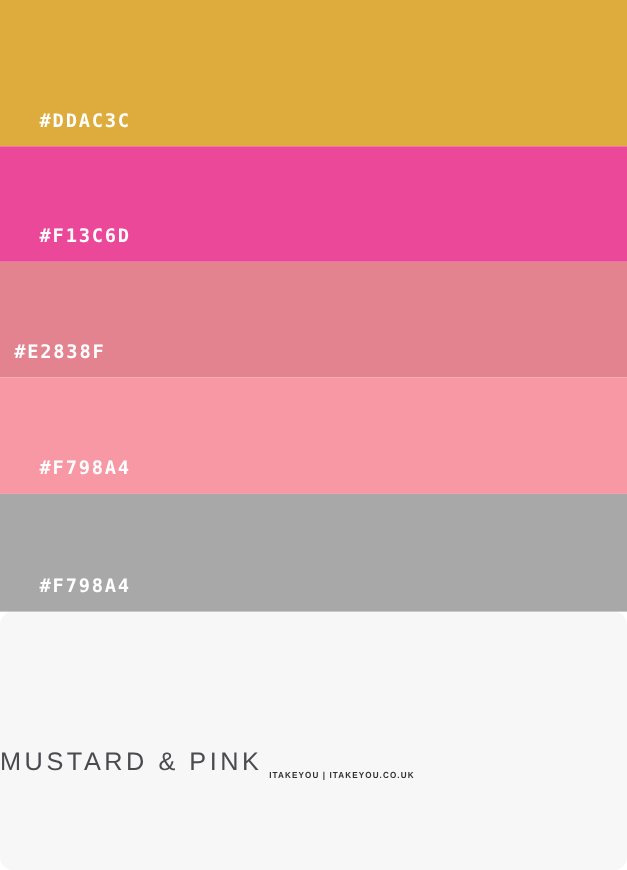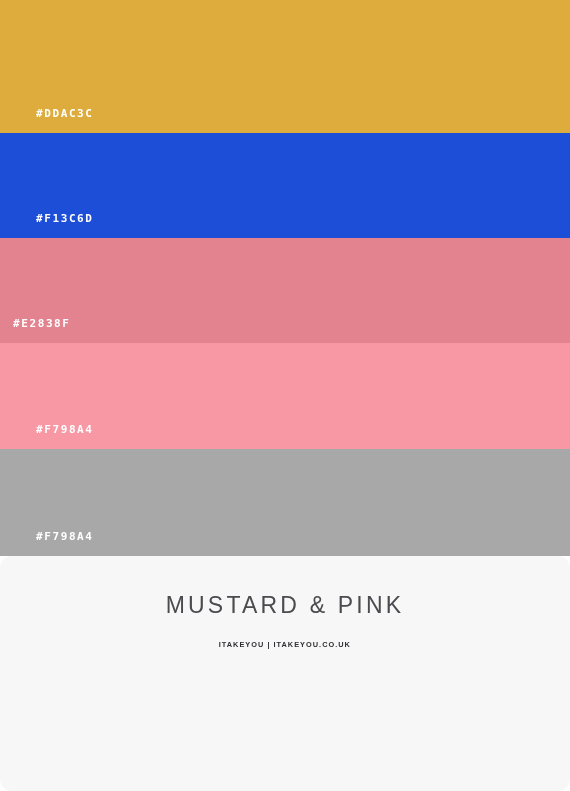--- a/index.html
+++ b/index.html
@@ -32,35 +32,35 @@
     flex: 0 0 auto;
     display: flex;
     align-items: flex-end;
   }
 
   .swatch-label {
     display: block;
     padding-left: 36px;
     padding-bottom: 14px;
     font-family: "DejaVu Sans Mono", "Liberation Mono", monospace;
-    font-size: 11px;
+    font-size: 17px;
     font-weight: 700;
     letter-spacing: 1.6px;
     color: #ffffff;
     line-height: 1;
     white-space: nowrap;
   }
 
   
   .footer {
     flex: 1 1 auto;
     width: 100%;
     background: #f7f7f7;
     display: flex;
-    flex-direction: column;
+    flex-direction: row;
     align-items: center;
     justify-content: flex-start;
     padding-top: 38px;
     border-radius: 12px;
   }
 
   .footer-title {
     font-family: "Liberation Sans", sans-serif;
     font-weight: 300;
     font-size: 23px;
@@ -85,21 +85,21 @@
 </head>
 <body>
 
 <div class="palette">
 
   <div class="swatch" style="background: rgb(221, 172, 60); height: 133px;">
     <span class="swatch-label" style="color: rgb(255, 255, 255);">#DDAC3C</span>
   </div>
 
 
-  <div class="swatch" style="background: #1d4ed8; height: 105px;">
+  <div class="swatch" style="background: #ec4899; height: 105px;">
     <span class="swatch-label" style="color: rgb(255, 255, 255);">#F13C6D</span>
   </div>
 
   <div class="swatch" style="background: rgb(226, 131, 143); height: 105px;">
     <span class="swatch-label" style="color: rgb(255, 255, 255); padding-left: 13px;">#E2838F</span>
   </div>
 
   <div class="swatch" style="background: rgb(247, 152, 164); height: 106px;">
     <span class="swatch-label" style="color: rgb(255, 255, 255);">#F798A4</span>
   </div>

